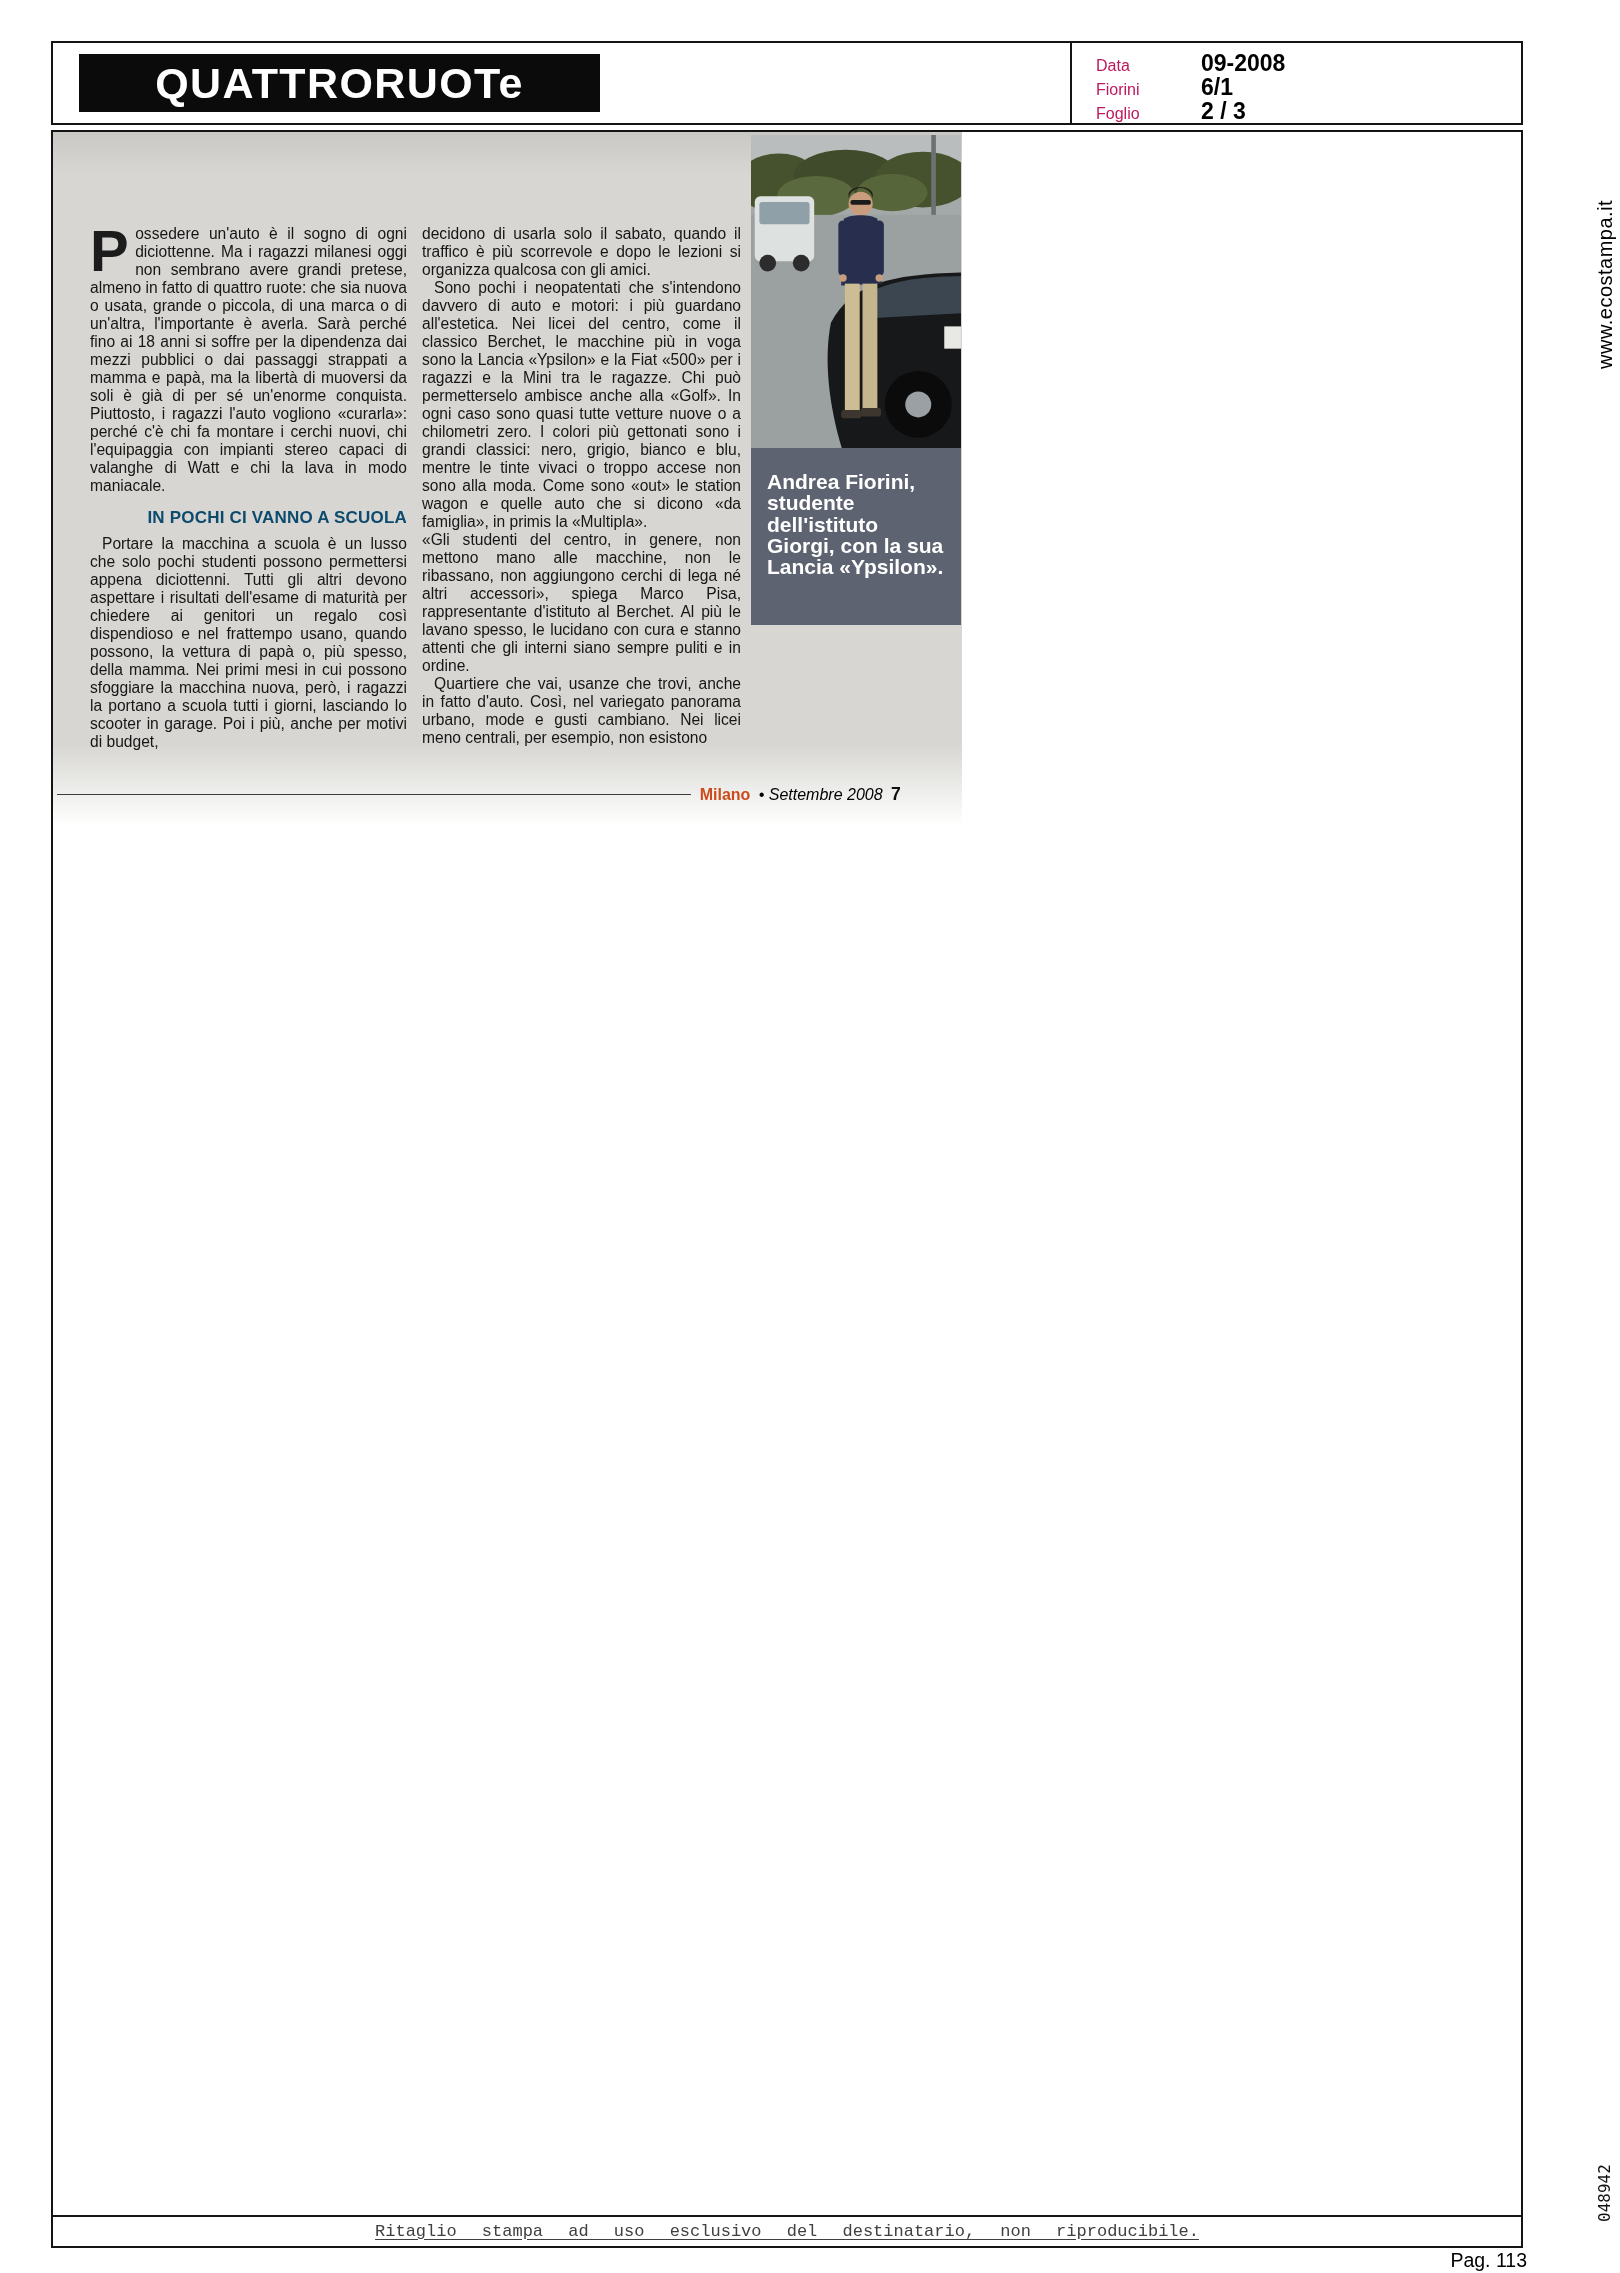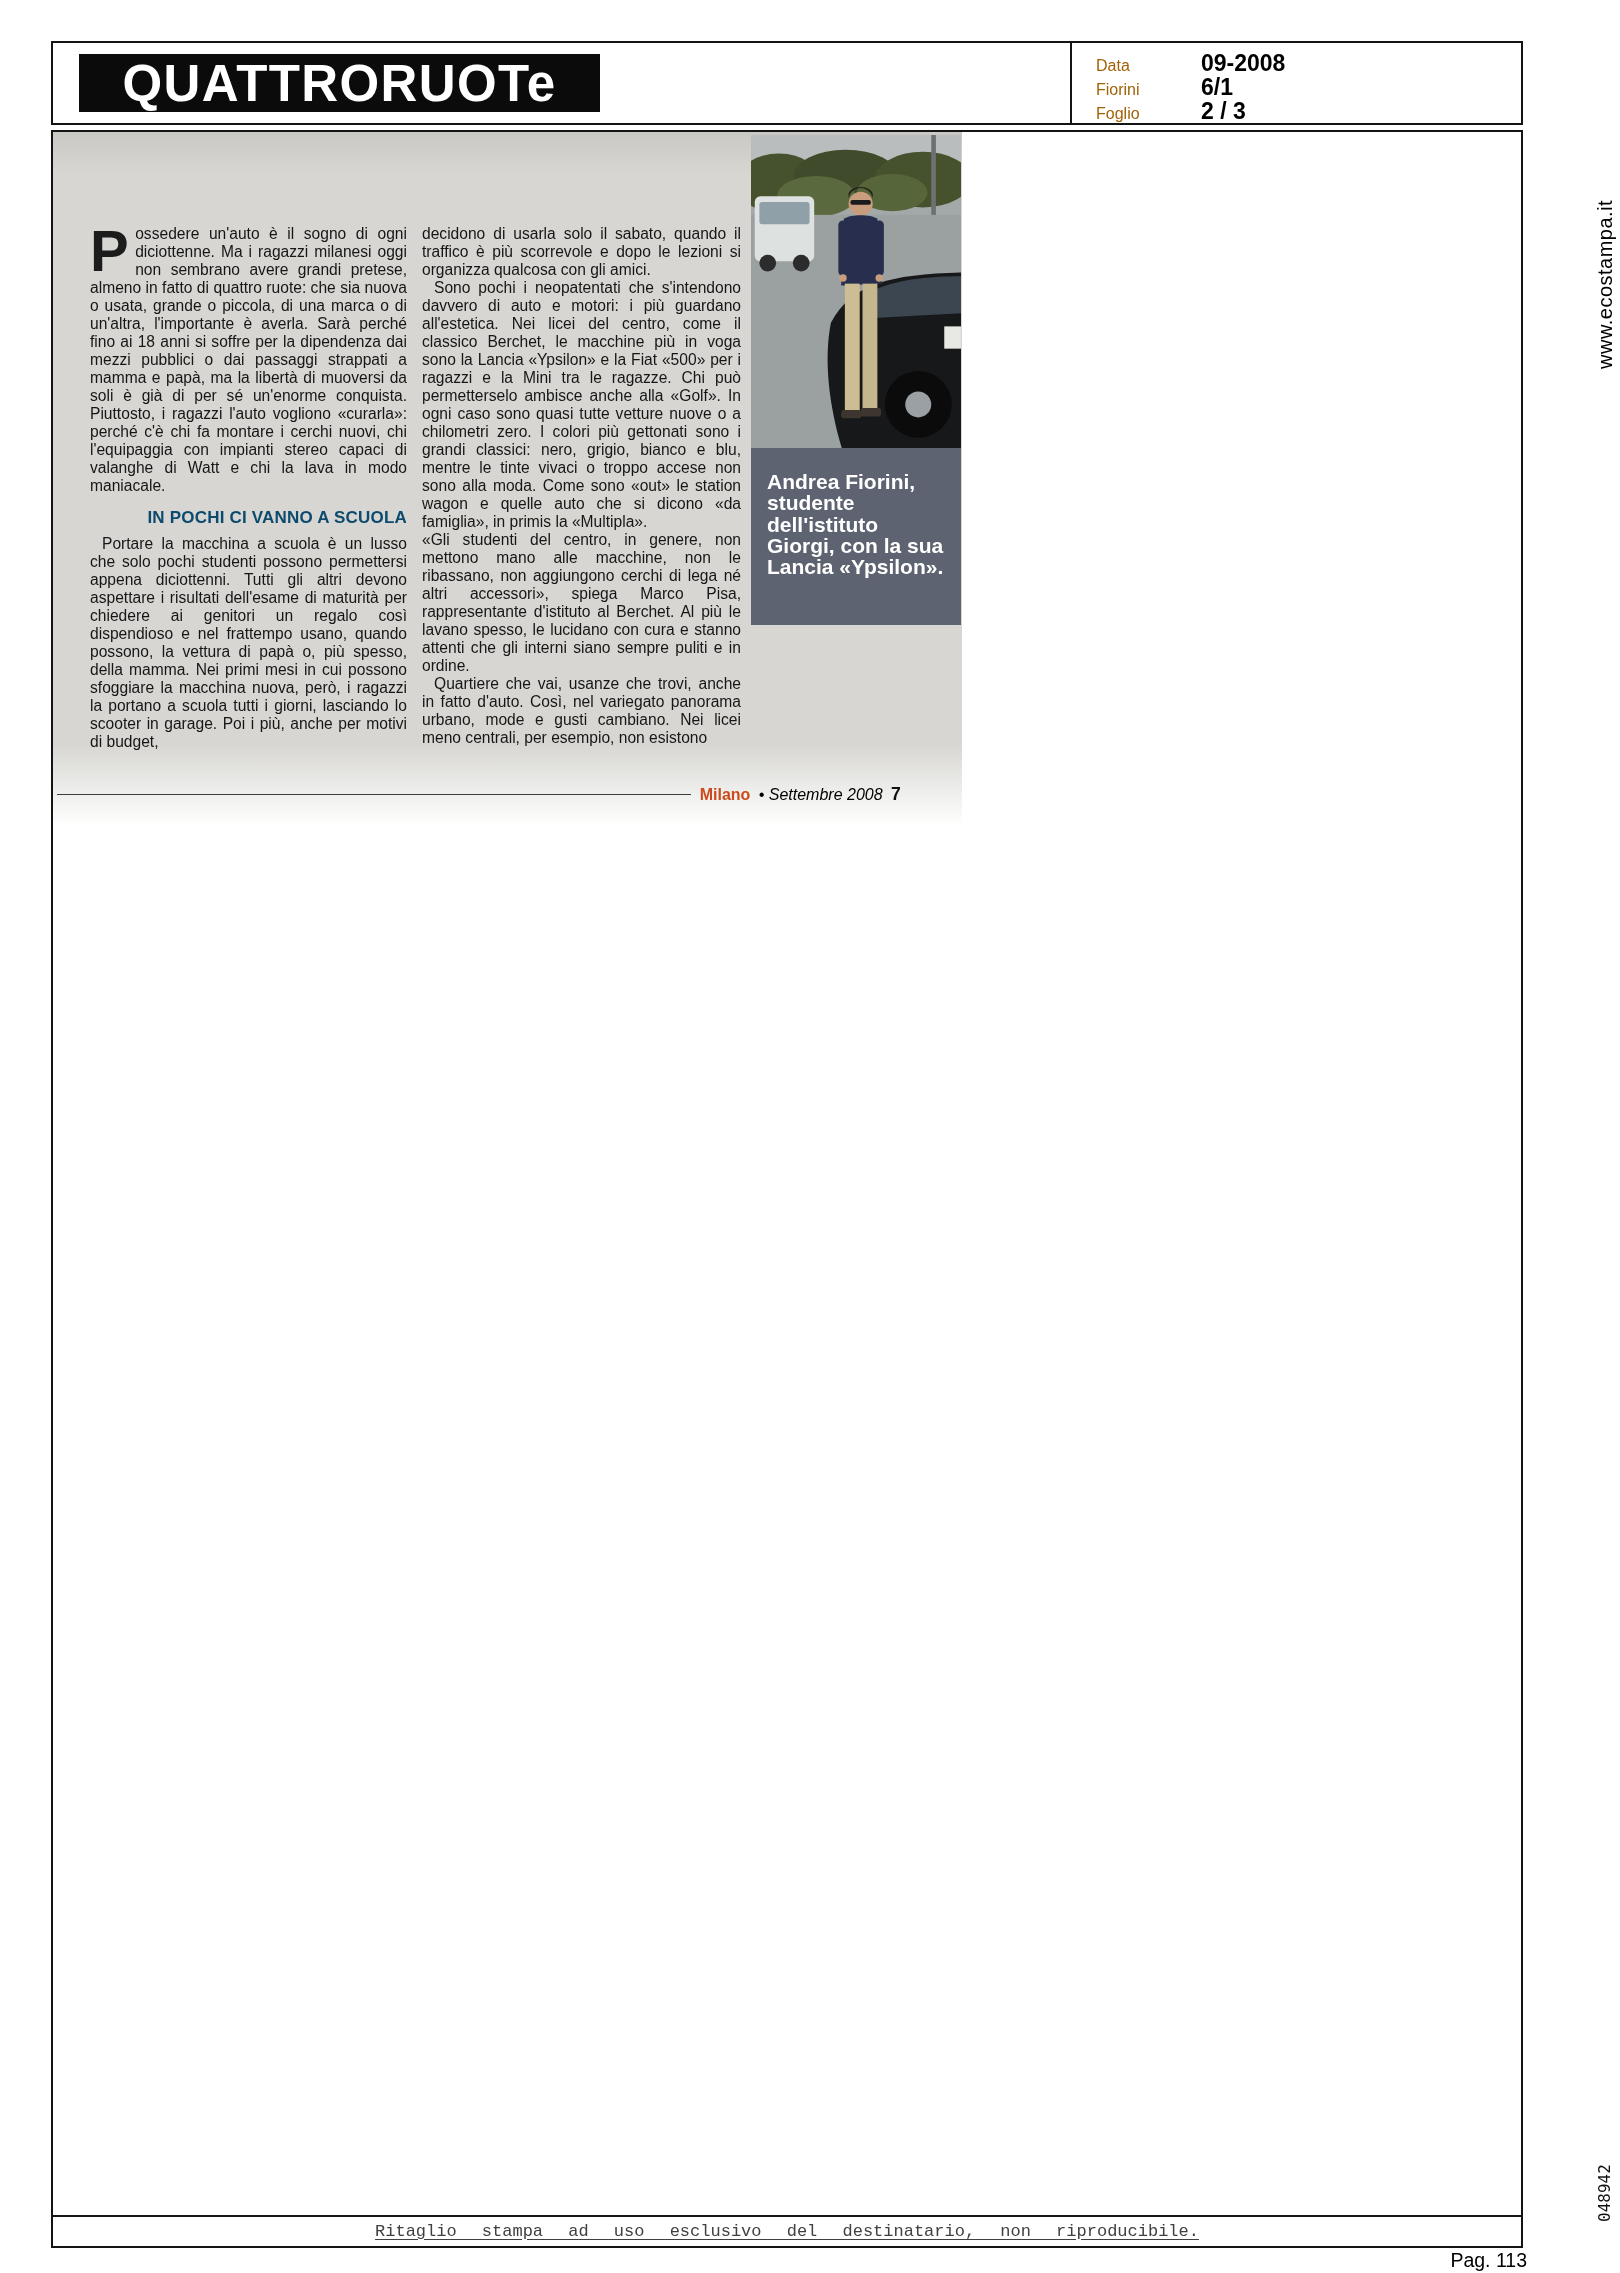--- a/index.html
+++ b/index.html
@@ -8,28 +8,28 @@
     font-family:"Liberation Sans", sans-serif;color:#141414;overflow:hidden;
   }
   
   .header-box{
     position:absolute;left:51px;top:41px;width:1472px;height:84px;
     border:2.8px solid #141414;box-sizing:border-box;background:#fff;
   }
   .logo{
     position:absolute;left:26px;top:11px;width:521px;height:58px;background:#0b0b0b;
     color:#fff;display:flex;align-items:center;justify-content:center;
-    font-size:51px;font-weight:800;letter-spacing:1.4px;
+    font-size:43px;font-weight:800;letter-spacing:1.4px;
   }
   .meta-box{
     position:absolute;right:0;top:0;height:100%;width:451px;
     border-left:2.8px solid #141414;box-sizing:border-box;padding:6.5px 0 0 24px;
   }
   .meta-row{display:flex;align-items:baseline;height:24px;}
-  .meta-label{width:96px;font-size:16px;color:#a16207;}
+  .meta-label{width:96px;font-size:16px;color:#be185d;}
   .meta-value{font-weight:bold;font-size:23px;color:#000;margin-left:9px;}
   
   .main-box{
     position:absolute;left:51px;top:130px;width:1472px;height:2118px;
     border:2.8px solid #141414;box-sizing:border-box;background:#fff;
   }
   .scan-bg{
     position:absolute;left:0;top:0;width:909px;height:694px;
     background:linear-gradient(to bottom,#c9c8c4 0px,#d7d6d2 42px,#d7d6d2 612px,rgba(215,214,210,0) 694px);
   }

